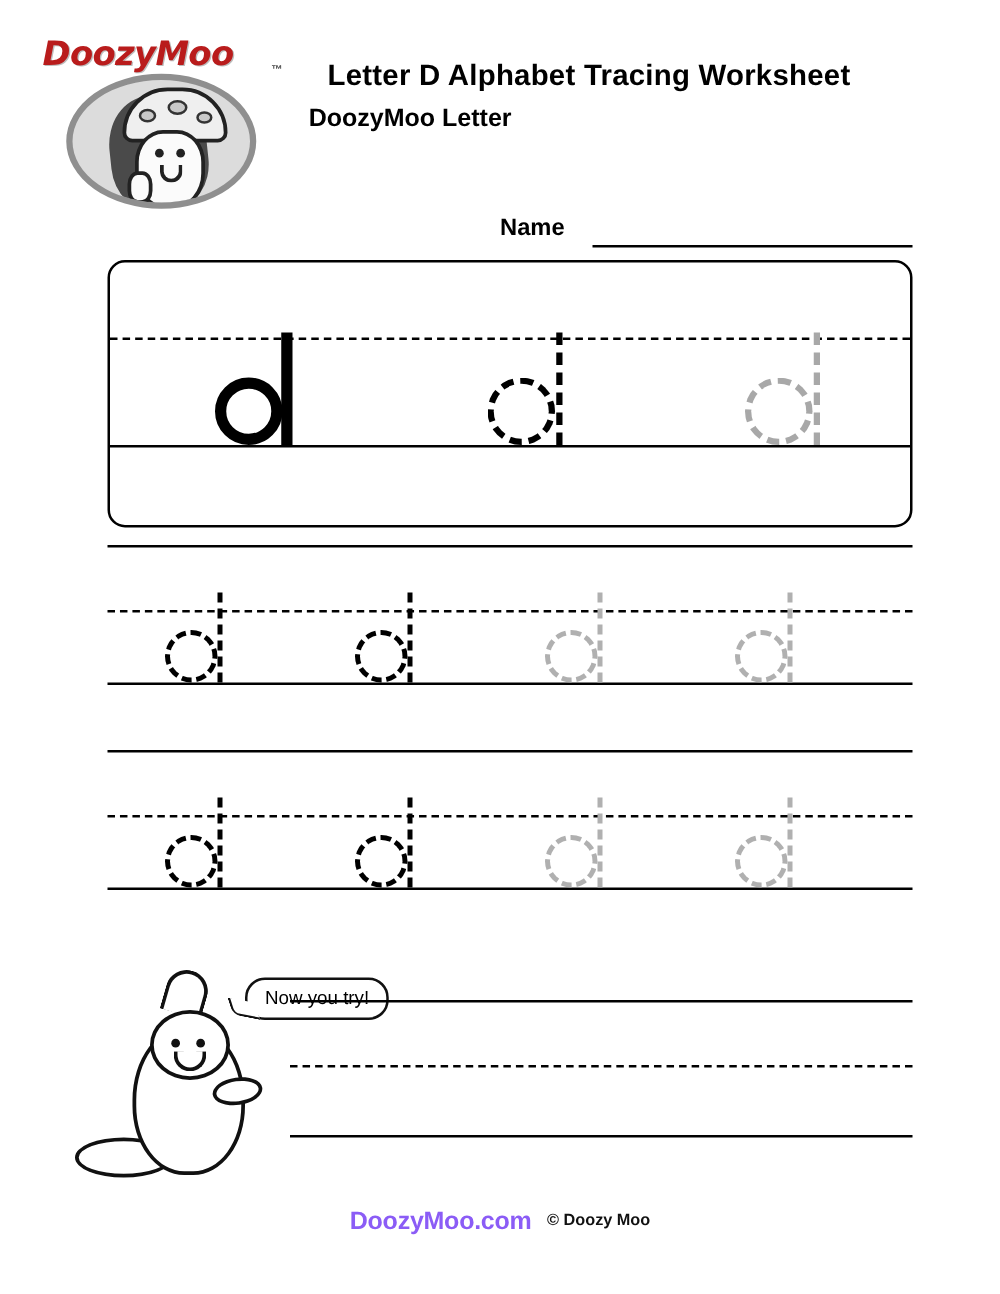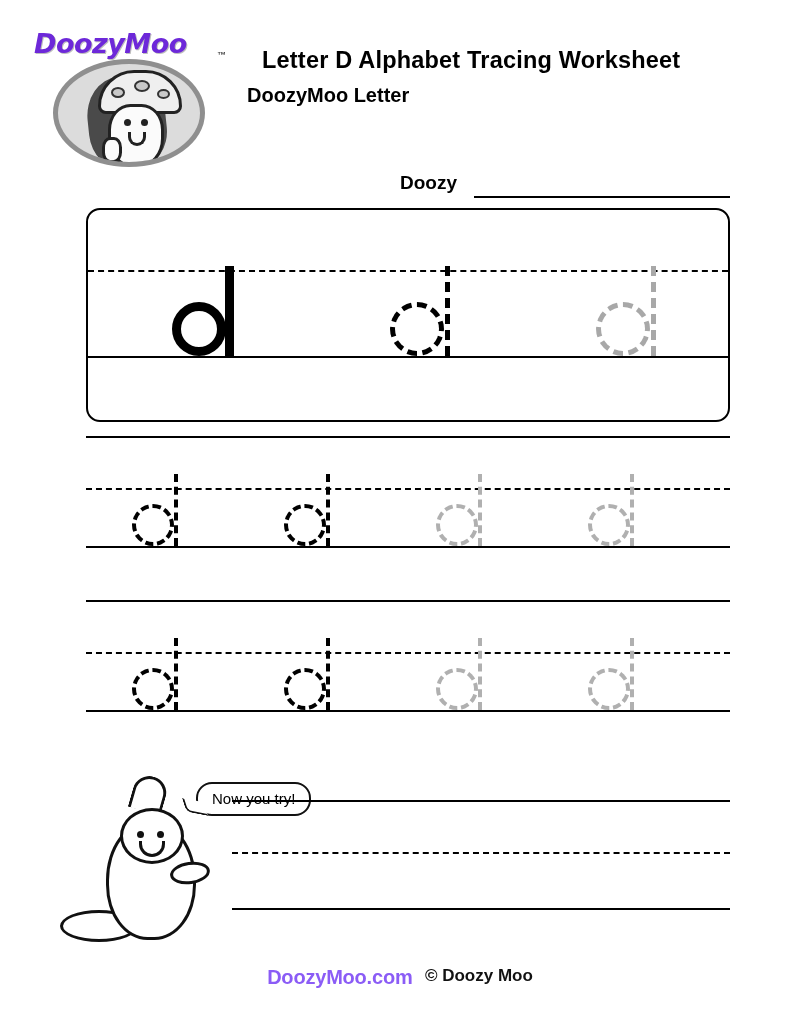--- a/index.html
+++ b/index.html
@@ -23,21 +23,21 @@
   }
   .logo-wordmark {
     position: absolute;
     left: 0; top: 0;
     width: 190px;
     font-family: "DejaVu Sans", sans-serif;
     font-weight: bold;
     font-size: 27px;
     font-style: italic;
     letter-spacing: -0.5px;
-    color: #6d28d9;
+    color: #b91c1c;
     text-shadow: 1px 1px 0 #bdbdbd;
   }
   .logo-tm {
     position: absolute;
     right: -2px; top: 22px;
     font-size: 9px;
     font-weight: bold;
     color: #444;
   }
   .logo-circle {
@@ -324,21 +324,21 @@
   .footer-site {
     font-family: "Liberation Sans", sans-serif;
     font-weight: bold;
     font-size: 20px;
     color: #8b5cf6;
     letter-spacing: -0.2px;
   }
   .footer-copy {
     font-family: "Liberation Sans", sans-serif;
     font-weight: bold;
-    font-size: 17px;
+    font-size: 13px;
     color: #111;
     margin-left: 8px;
     vertical-align: 3px;
   }
 </style>
 </head>
 <body>
 
 <div class="logo">
   <div class="logo-wordmark">DoozyMoo</div>
@@ -355,21 +355,21 @@
       <span class="eye r"></span>
       <span class="mouth"></span>
       <span class="arm"></span>
     </div>
   </div>
 </div>
 
 <div class="title-main">Letter D Alphabet Tracing Worksheet</div>
 <div class="title-sub">DoozyMoo Letter</div>
 
-<div class="name-label">Doozy</div>
+<div class="name-label">Name</div>
 <div class="name-rule"></div>
 
 <div class="practice-box">
   <div class="line-dashed box-midline"></div>
   <div class="line-solid box-baseline"></div>
 
   <div class="d-letter d-solid" style="left:84px; top:56px; width:62px; height:90px;">
     <span class="bowl"></span>
     <span class="stem"></span>
   </div>

